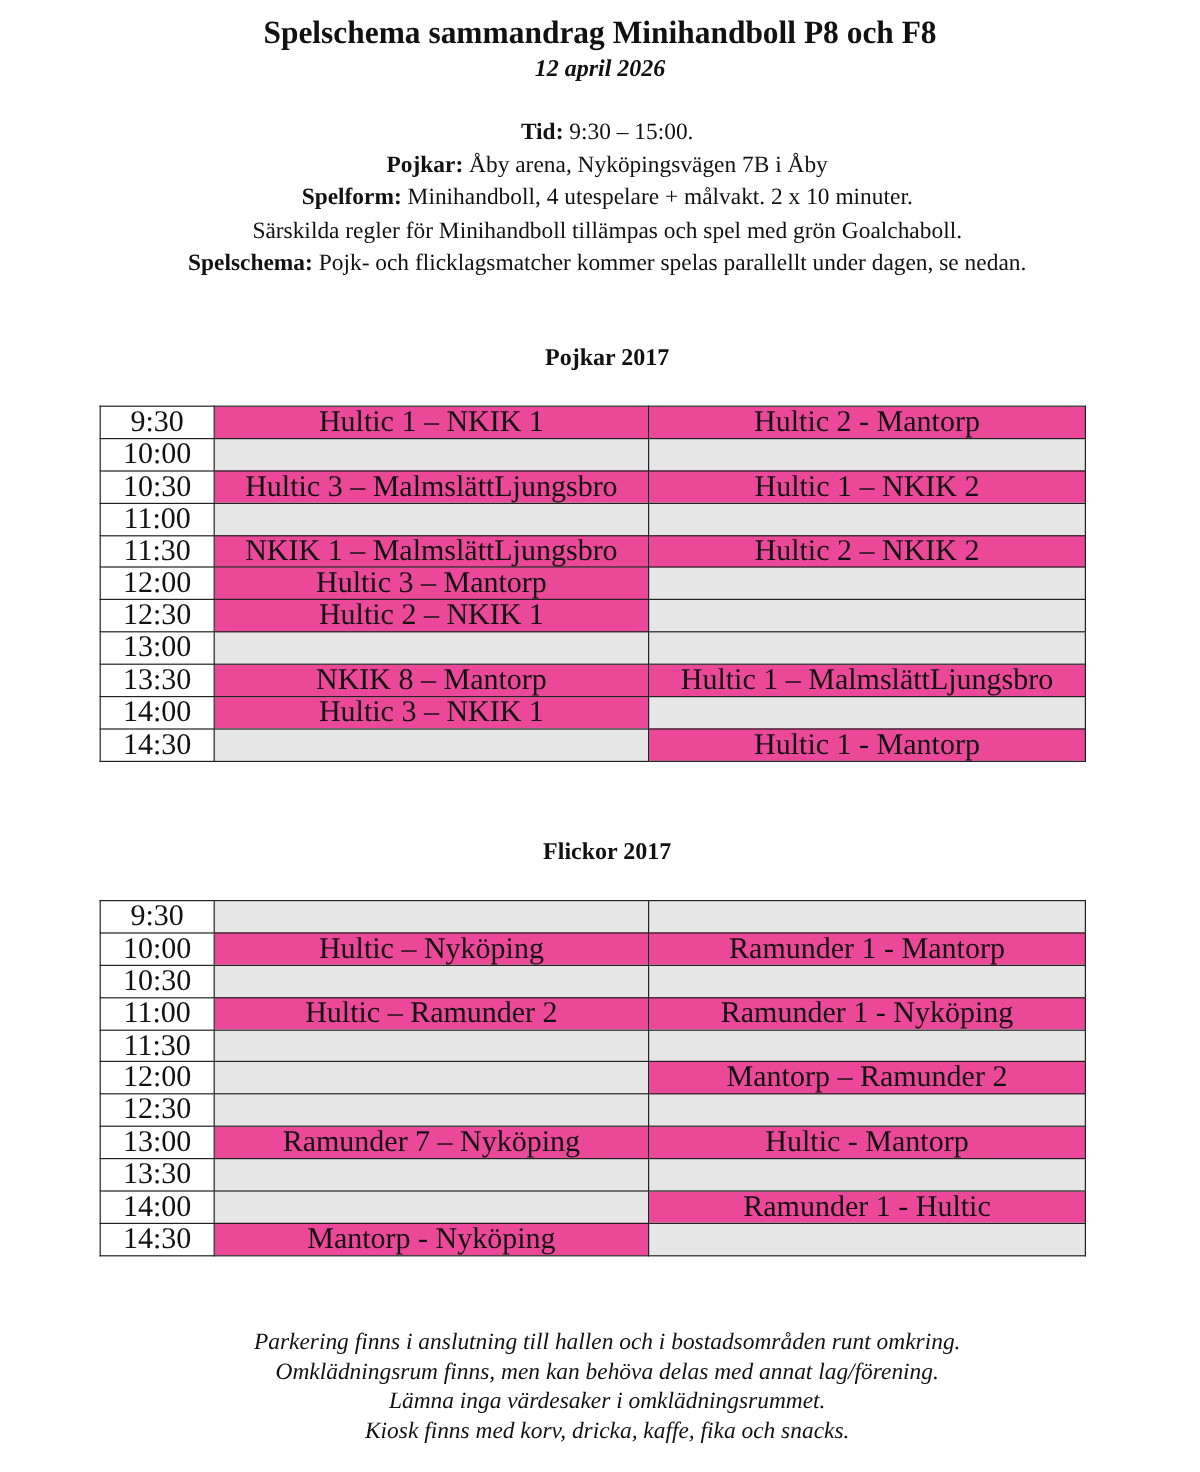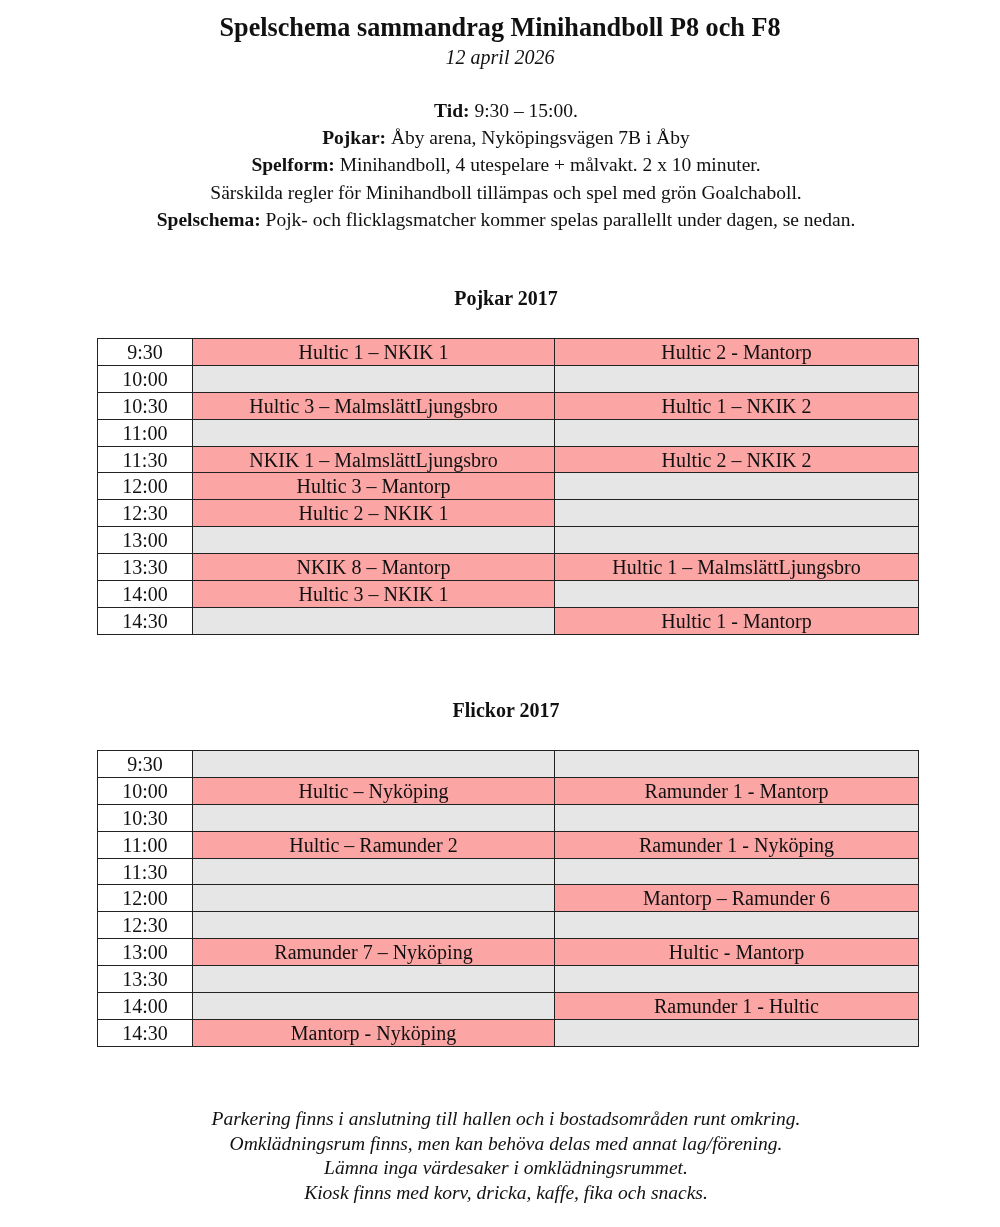--- a/index.html
+++ b/index.html
@@ -7,44 +7,44 @@
     width: 1000px; height: 1227px; position: relative; overflow: hidden;
     font-family: "Liberation Serif", "DejaVu Serif", serif; color: #111;
   }
   .title {
     position: absolute; left: 0; width: 1000px; top: 10px;
     text-align: center; font-weight: bold; font-size: 27px; line-height: 34px;
     transform: scaleX(0.97);
   }
   .date {
     position: absolute; left: 0; width: 1000px; top: 44px;
-    text-align: center; font-weight: normal; font-style: italic; font-size: 20px; line-height: 26px;
+    text-align: center; font-weight: bold; font-style: italic; font-size: 20px; line-height: 26px;
   }
   .info {
     position: absolute; left: 0; width: 1012px; top: 97px;
     text-align: center; font-size: 19.5px; line-height: 27.2px;
   }
   .info div { white-space: nowrap; }
   .info b { font-weight: bold; }
   .section-title {
     position: absolute; left: 0; width: 1012px;
     text-align: center; font-weight: bold; font-size: 20px; line-height: 24px;
   }
   table.sched {
-    position: absolute; left: 97px; width: 821px;
+    position: absolute; left: 83px; width: 821px;
     border-collapse: collapse; table-layout: fixed;
-    font-size: 20px;
+    font-size: 25px;
   }
   table.sched td {
     border: 1.6px solid #222; height: 25.9px; padding: 0;
     text-align: center; vertical-align: middle; line-height: 22px;
     white-space: nowrap;
   }
   table.sched td.time { width: 94px; background: #fff; }
-  table.sched td.game { background: #fca5a5; }
+  table.sched td.game { background: #ec4899; }
   table.sched td.game.empty { background: #e6e6e6; }
   .footer {
     position: absolute; left: 0; width: 1012px; top: 1107px;
     text-align: center; font-style: italic; font-size: 19.5px; line-height: 24.5px;
   }
 </style>
 </head>
 <body>
 
 <div class="title">Spelschema sammandrag Minihandboll P8 och F8</div>
@@ -153,21 +153,21 @@
         <td class="game">Ramunder 1 - Nyköping</td>
       </tr>
       <tr>
         <td class="time">11:30</td>
         <td class="game empty"></td>
         <td class="game empty"></td>
       </tr>
       <tr>
         <td class="time">12:00</td>
         <td class="game empty"></td>
-        <td class="game">Mantorp – Ramunder 6</td>
+        <td class="game">Mantorp – Ramunder 2</td>
       </tr>
       <tr>
         <td class="time">12:30</td>
         <td class="game empty"></td>
         <td class="game empty"></td>
       </tr>
       <tr>
         <td class="time">13:00</td>
         <td class="game">Ramunder 7 – Nyköping</td>
         <td class="game">Hultic - Mantorp</td>

